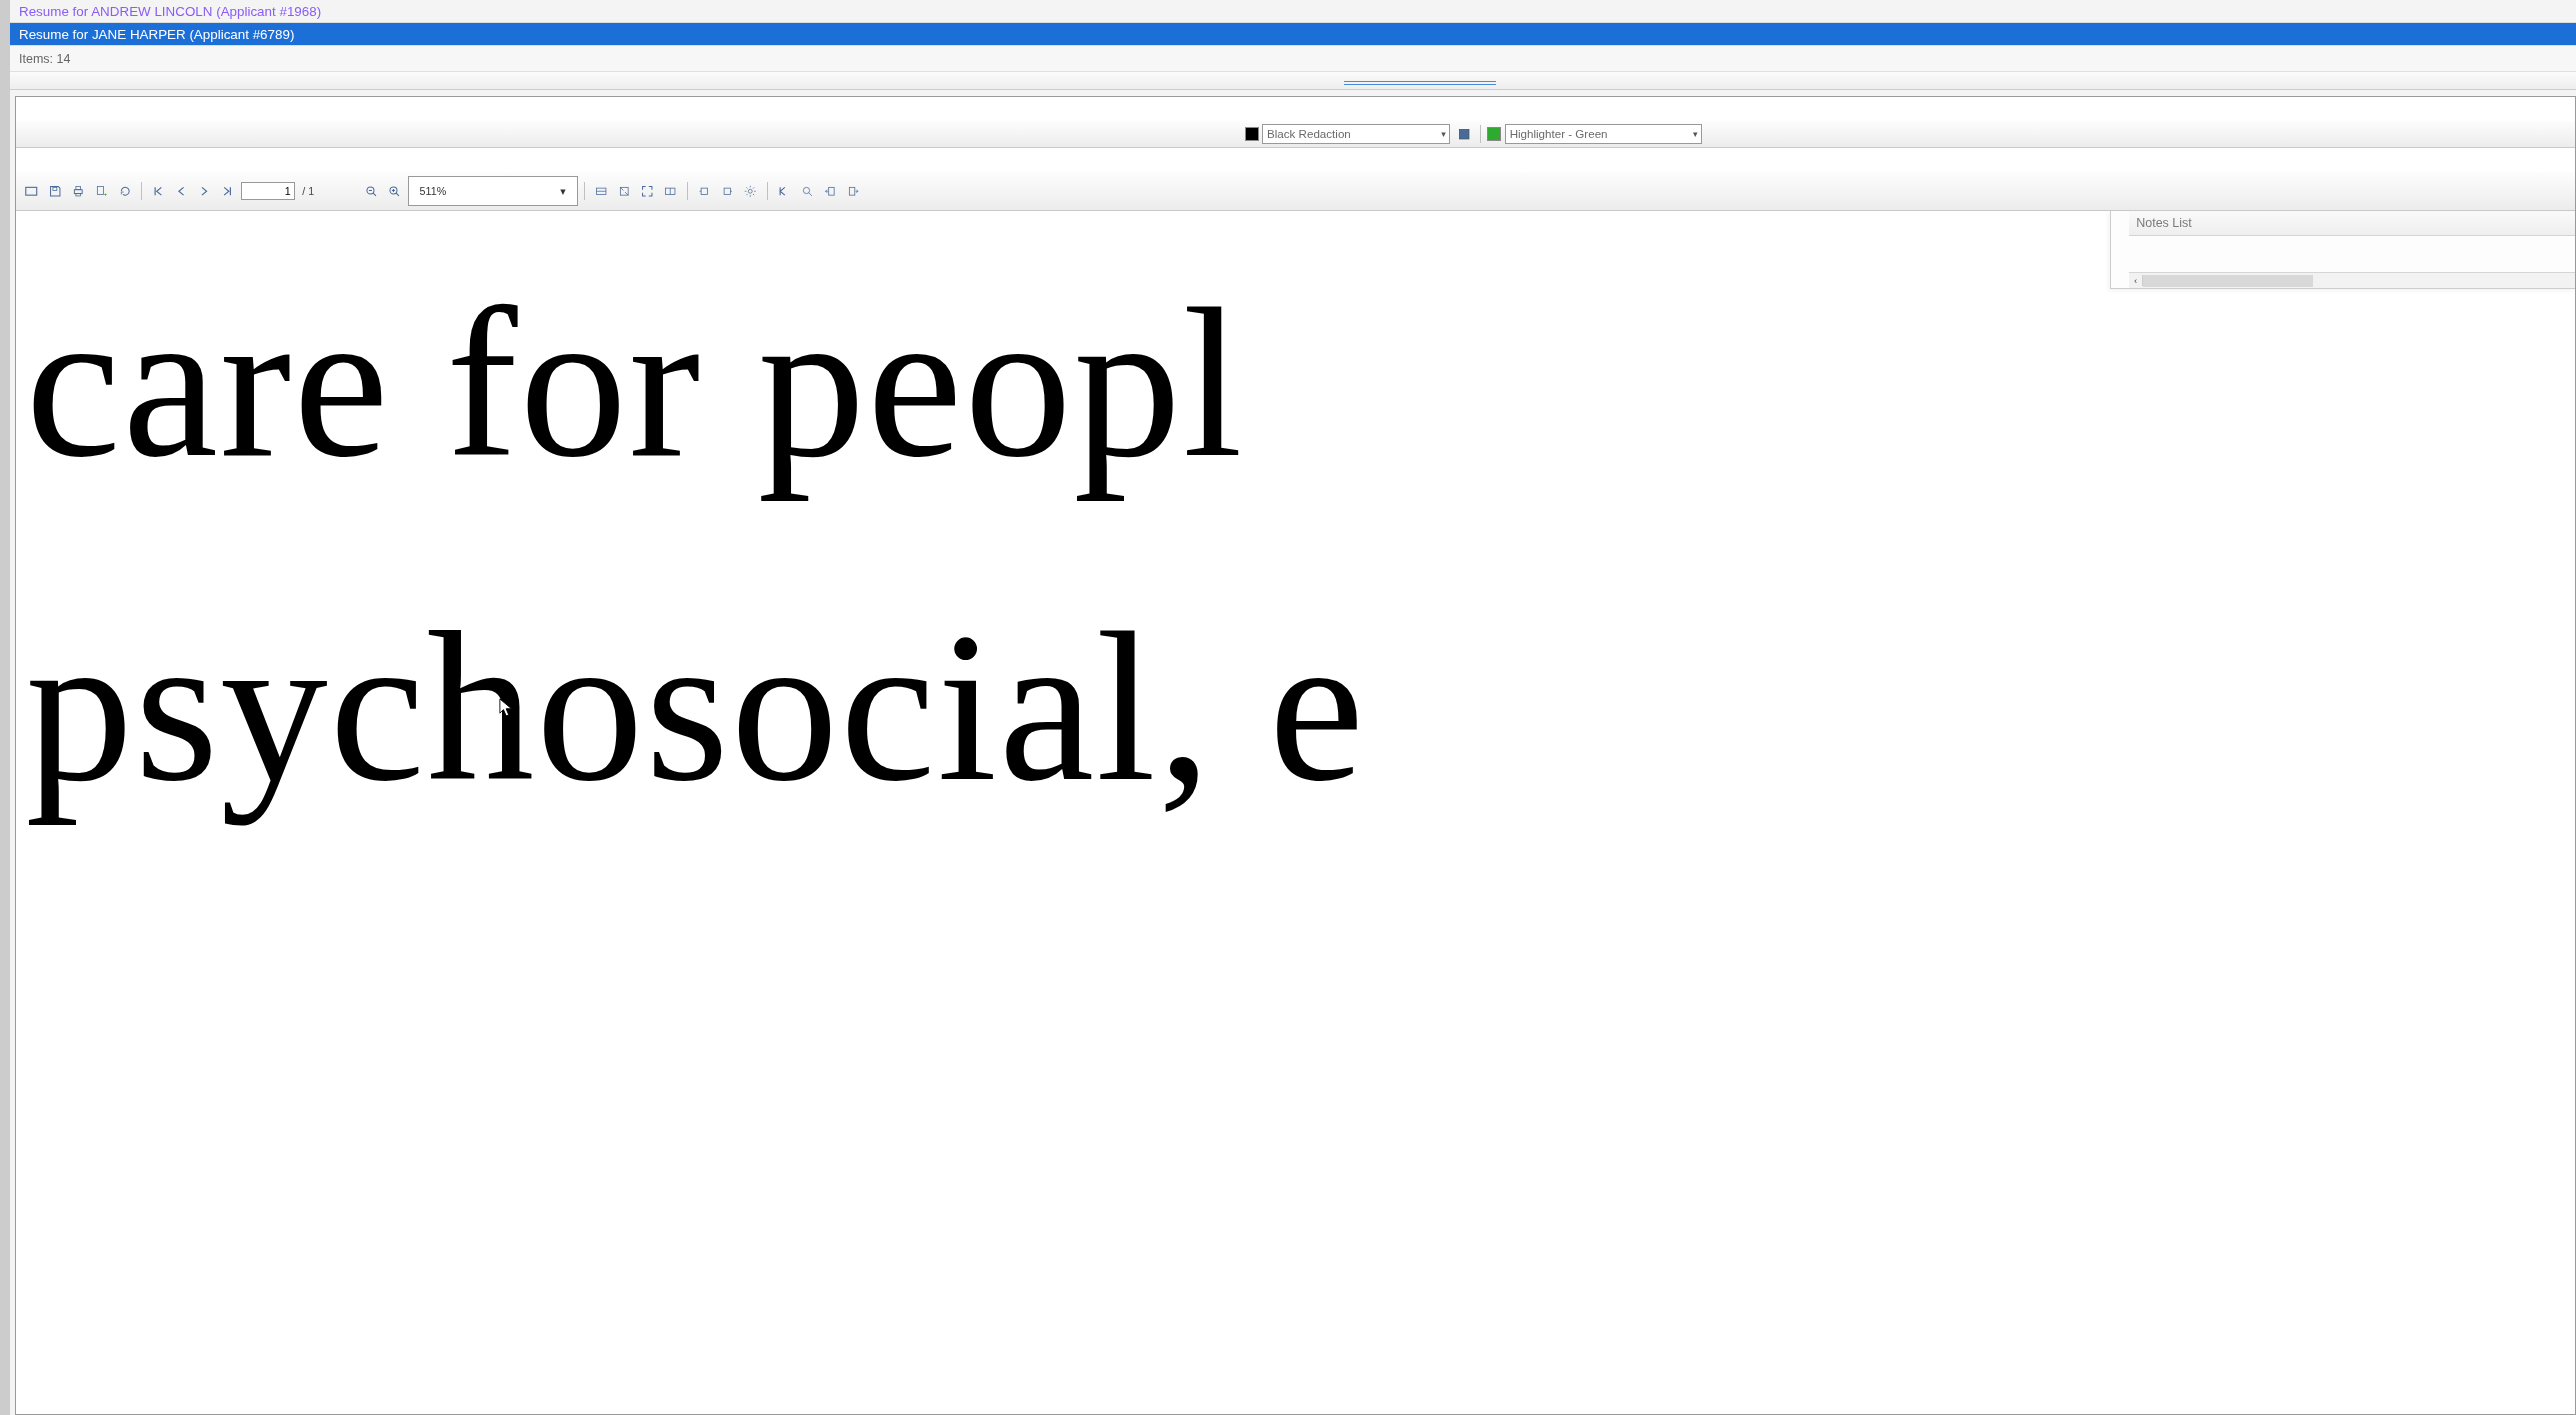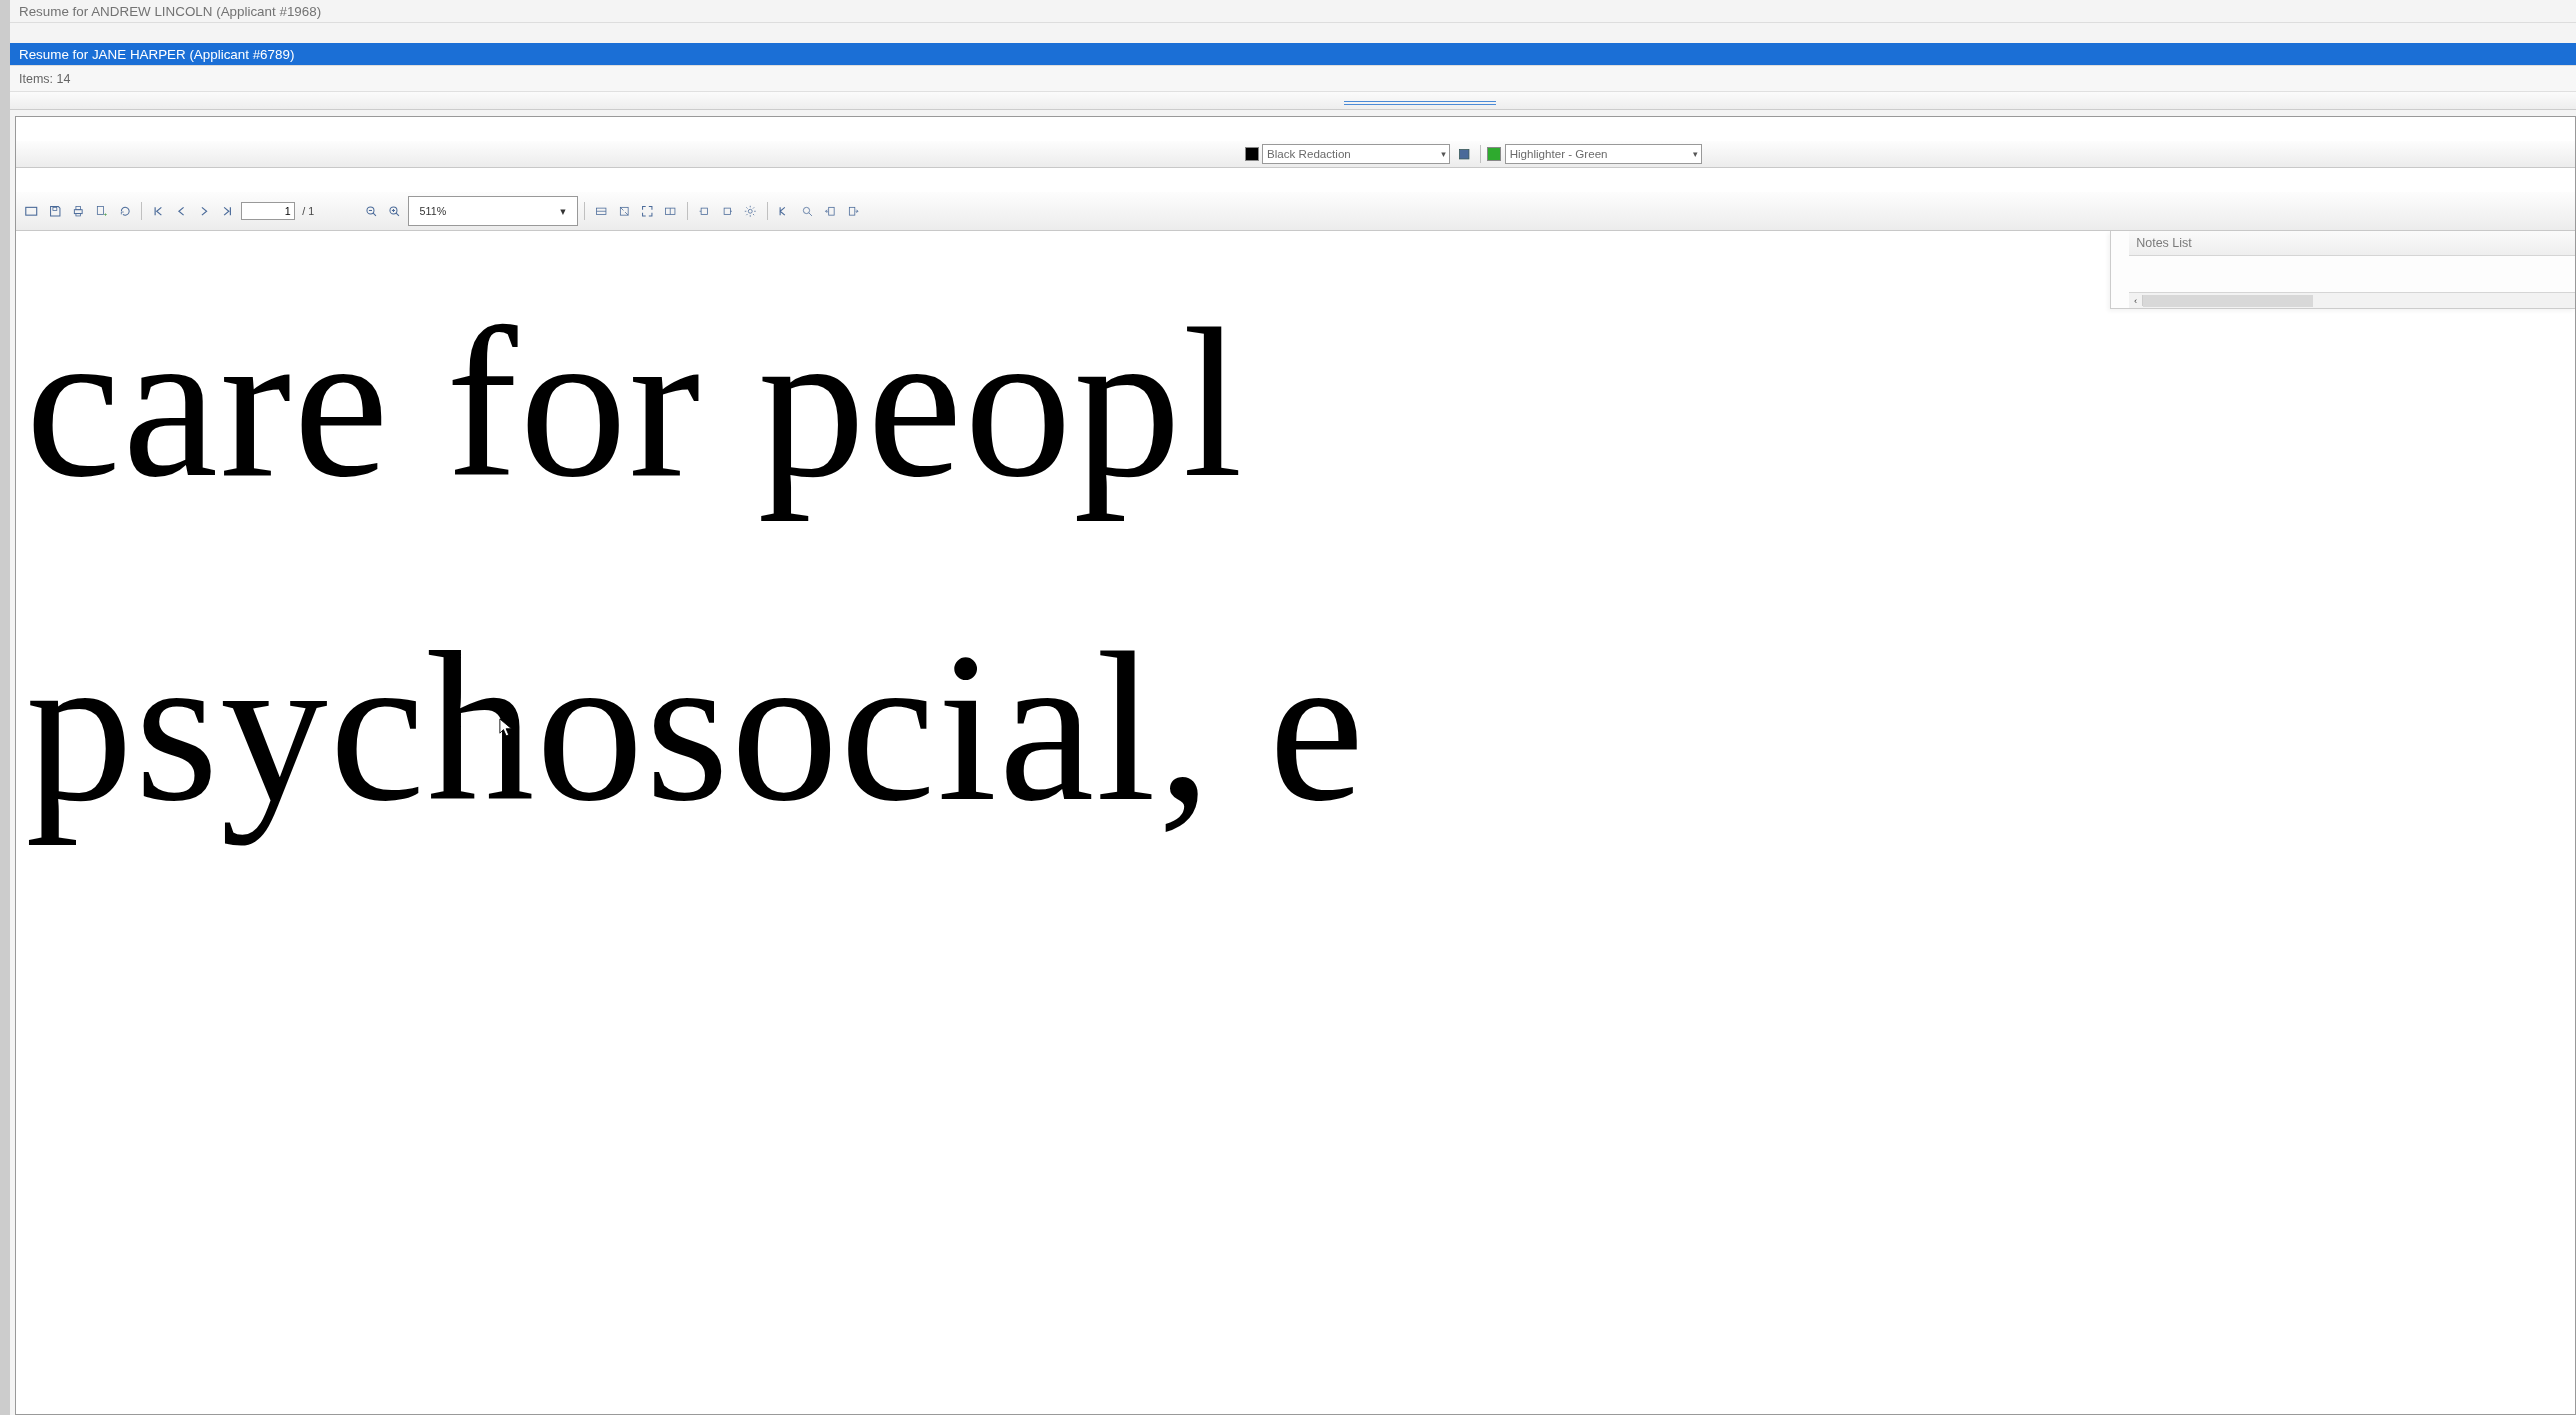--- a/index.html
+++ b/index.html
@@ -14,29 +14,28 @@
     width: 100%;
     height: 100vh;
     display: flex;
     flex-direction: column;
     border-left: 10.7px solid #ccc;
   }
   .tab-bar { display: flex; flex-direction: column; }
   .tab {
     padding: 3.6px 9px;
     font-size: 13.4px;
-    color: #737373;
+    color: #8b5cf6;
     background: #f4f4f4;
     border-bottom: 0.9px solid #ddd;
     cursor: pointer;
   }
   .tab.active {
     background: #1b6fd6;
     color: #fff;
-    margin-top: 20px;
   }
   .items-row {
     padding: 5.4px 9px;
     font-size: 12.5px;
     color: #666;
     background: #f7f7f7;
     border-bottom: 0.9px solid #e0e0e0;
   }
   .divider-zone {
     height: 18px;

